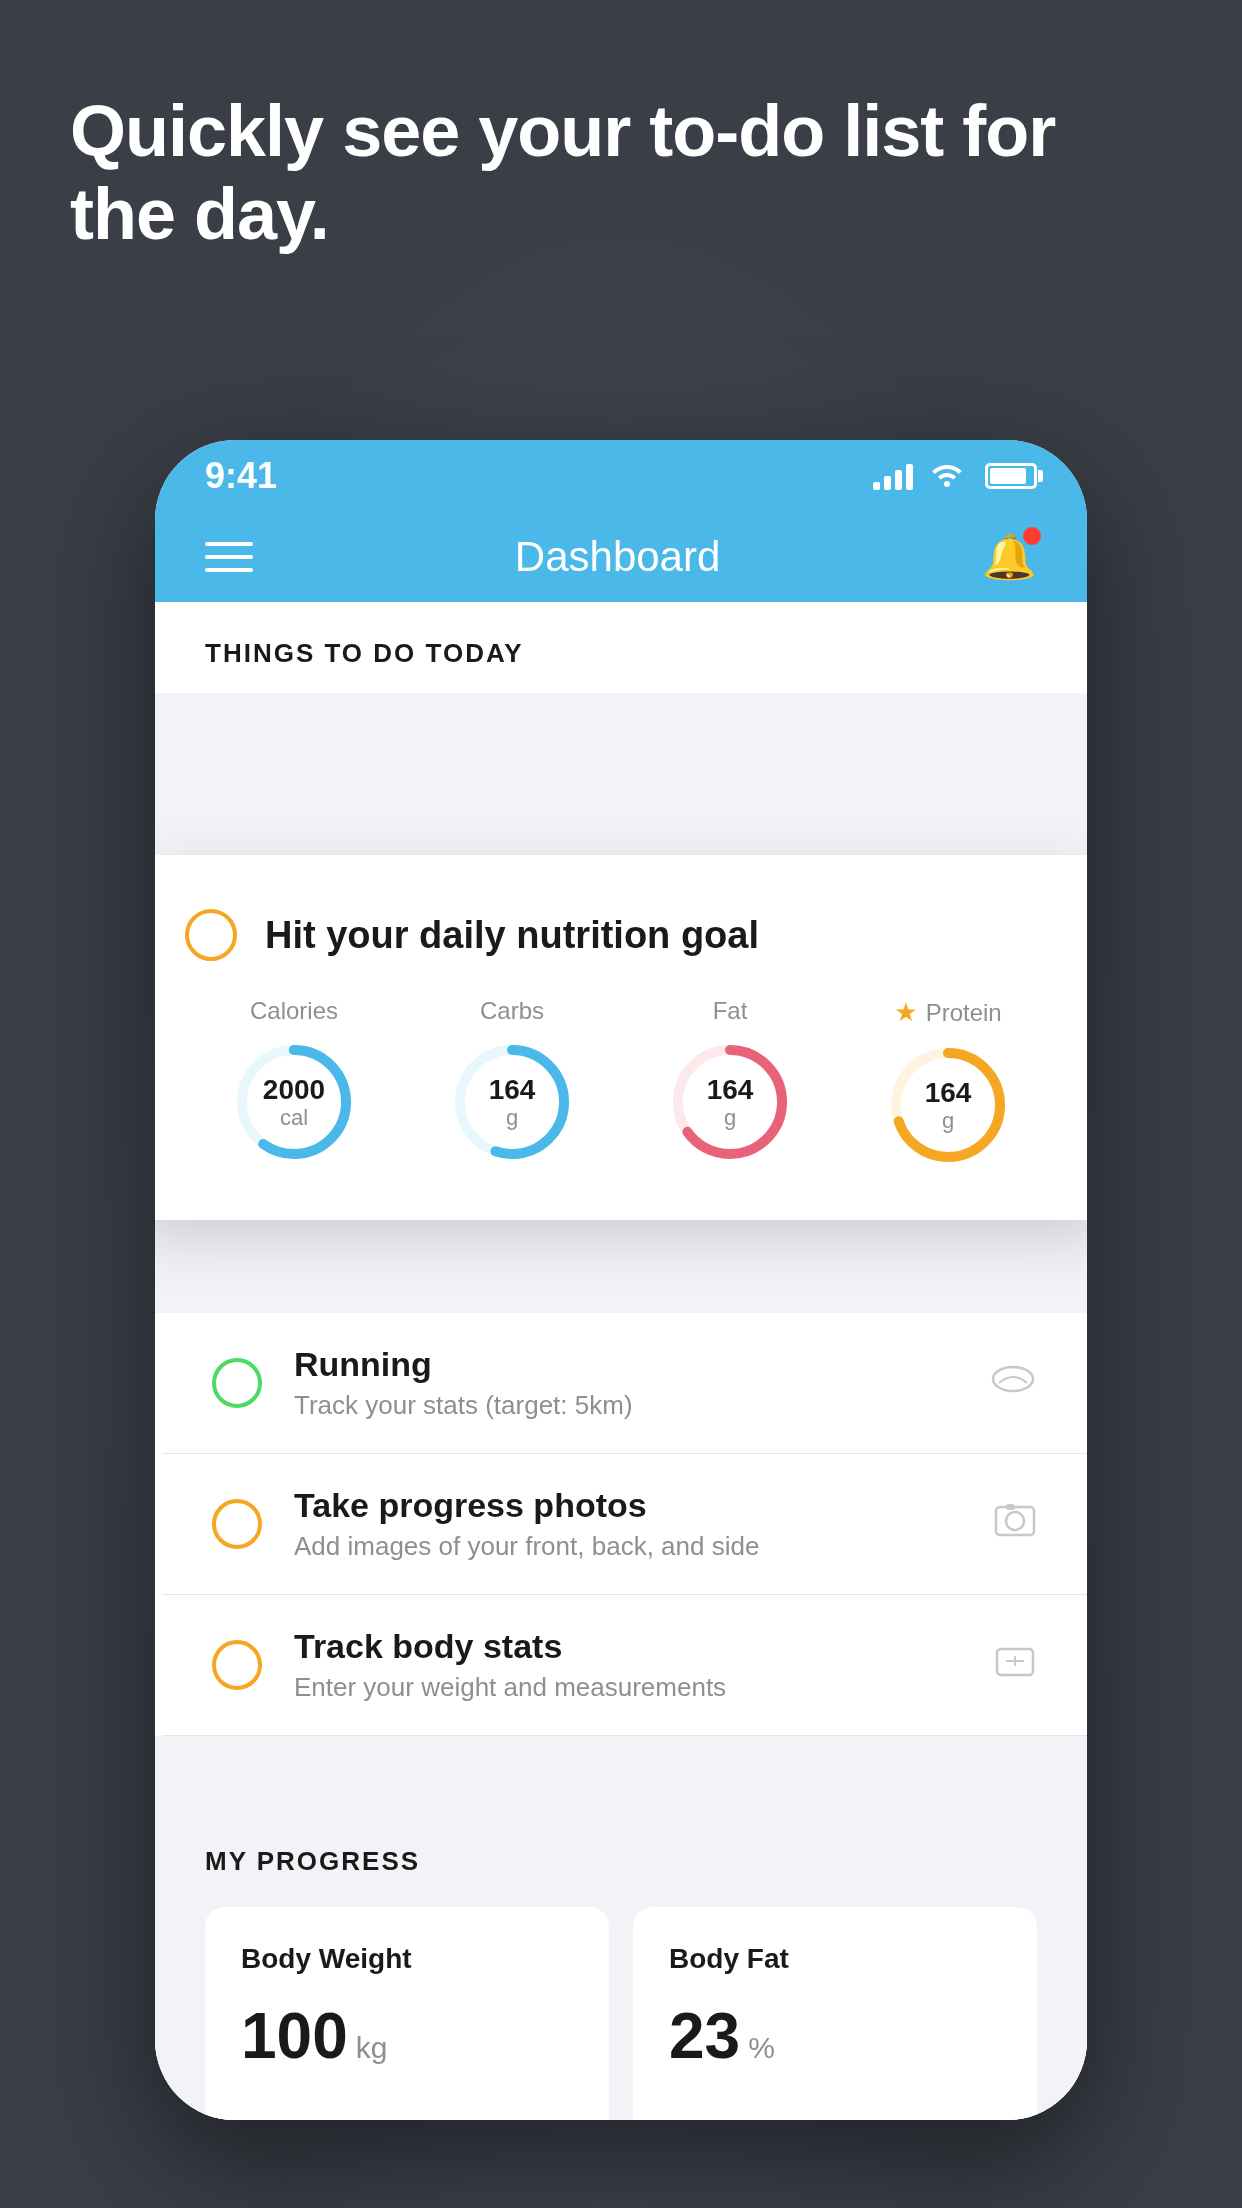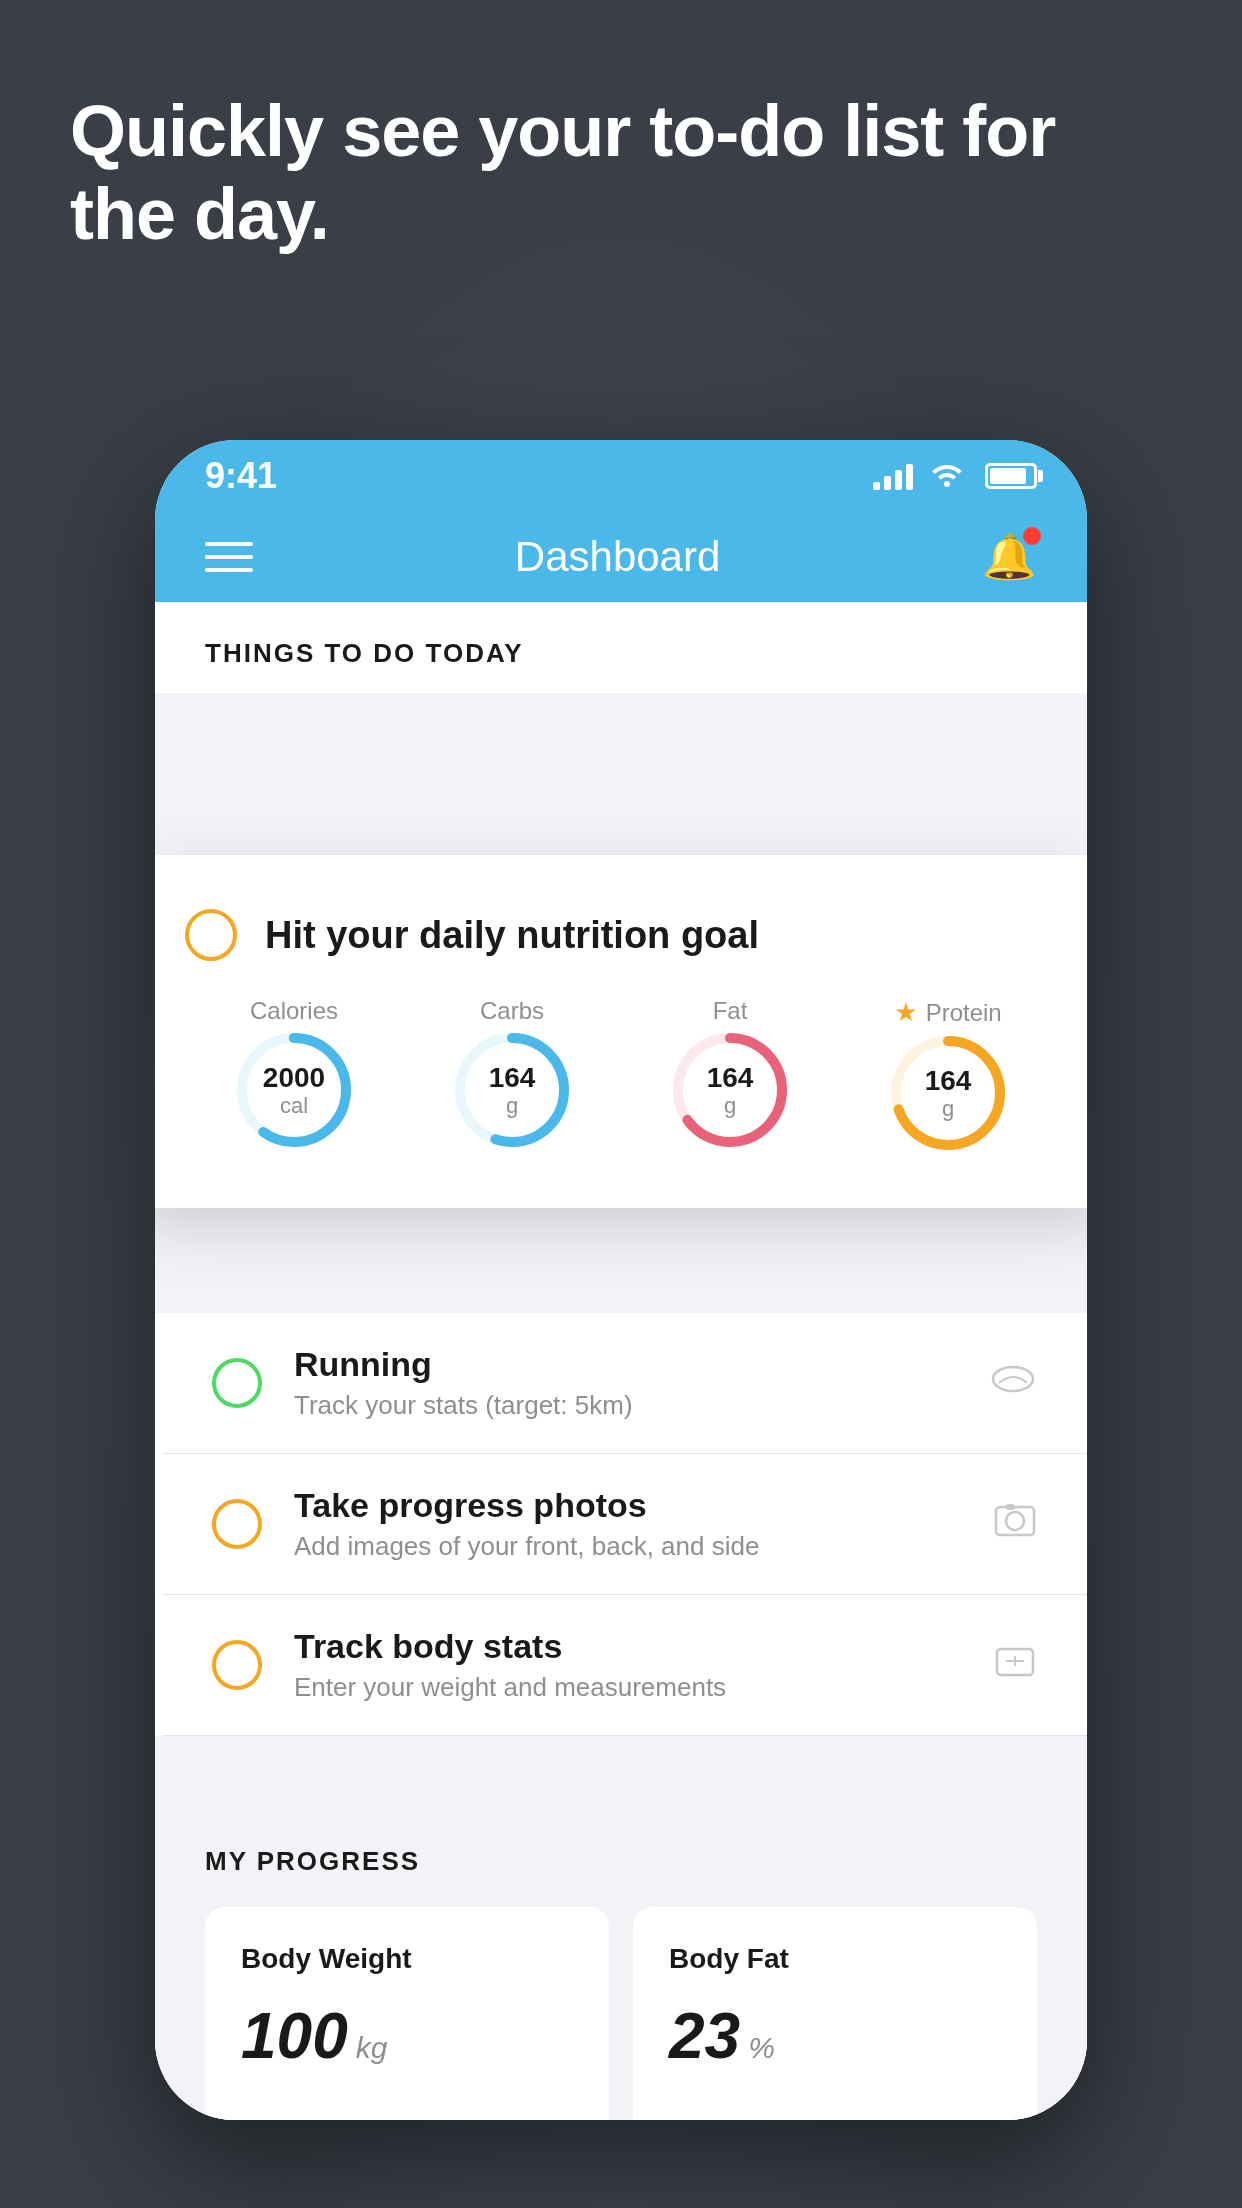--- a/index.html
+++ b/index.html
@@ -222,20 +222,21 @@
     .nutrition-row {
       display: flex;
       justify-content: space-around;
       align-items: flex-start;
     }
 
     .nutrition-item {
       display: flex;
       flex-direction: column;
       align-items: center;
+      gap: 12px;
     }
 
     .nutrition-label {
       font-size: 24px;
       color: #8e8e93;
     }
 
     .nutrition-circle {
       width: 130px;
       height: 130px;
@@ -360,21 +361,20 @@
       font-weight: 600;
       color: #1a1a1a;
       margin-bottom: 24px;
     }
 
     .progress-value-row {
       display: flex;
       align-items: baseline;
       gap: 8px;
       margin-bottom: 28px;
-      font-style: italic;
     }
 
     .progress-number {
       font-size: 64px;
       font-weight: 700;
       color: #1a1a1a;
     }
 
     .progress-unit {
       font-size: 30px;

